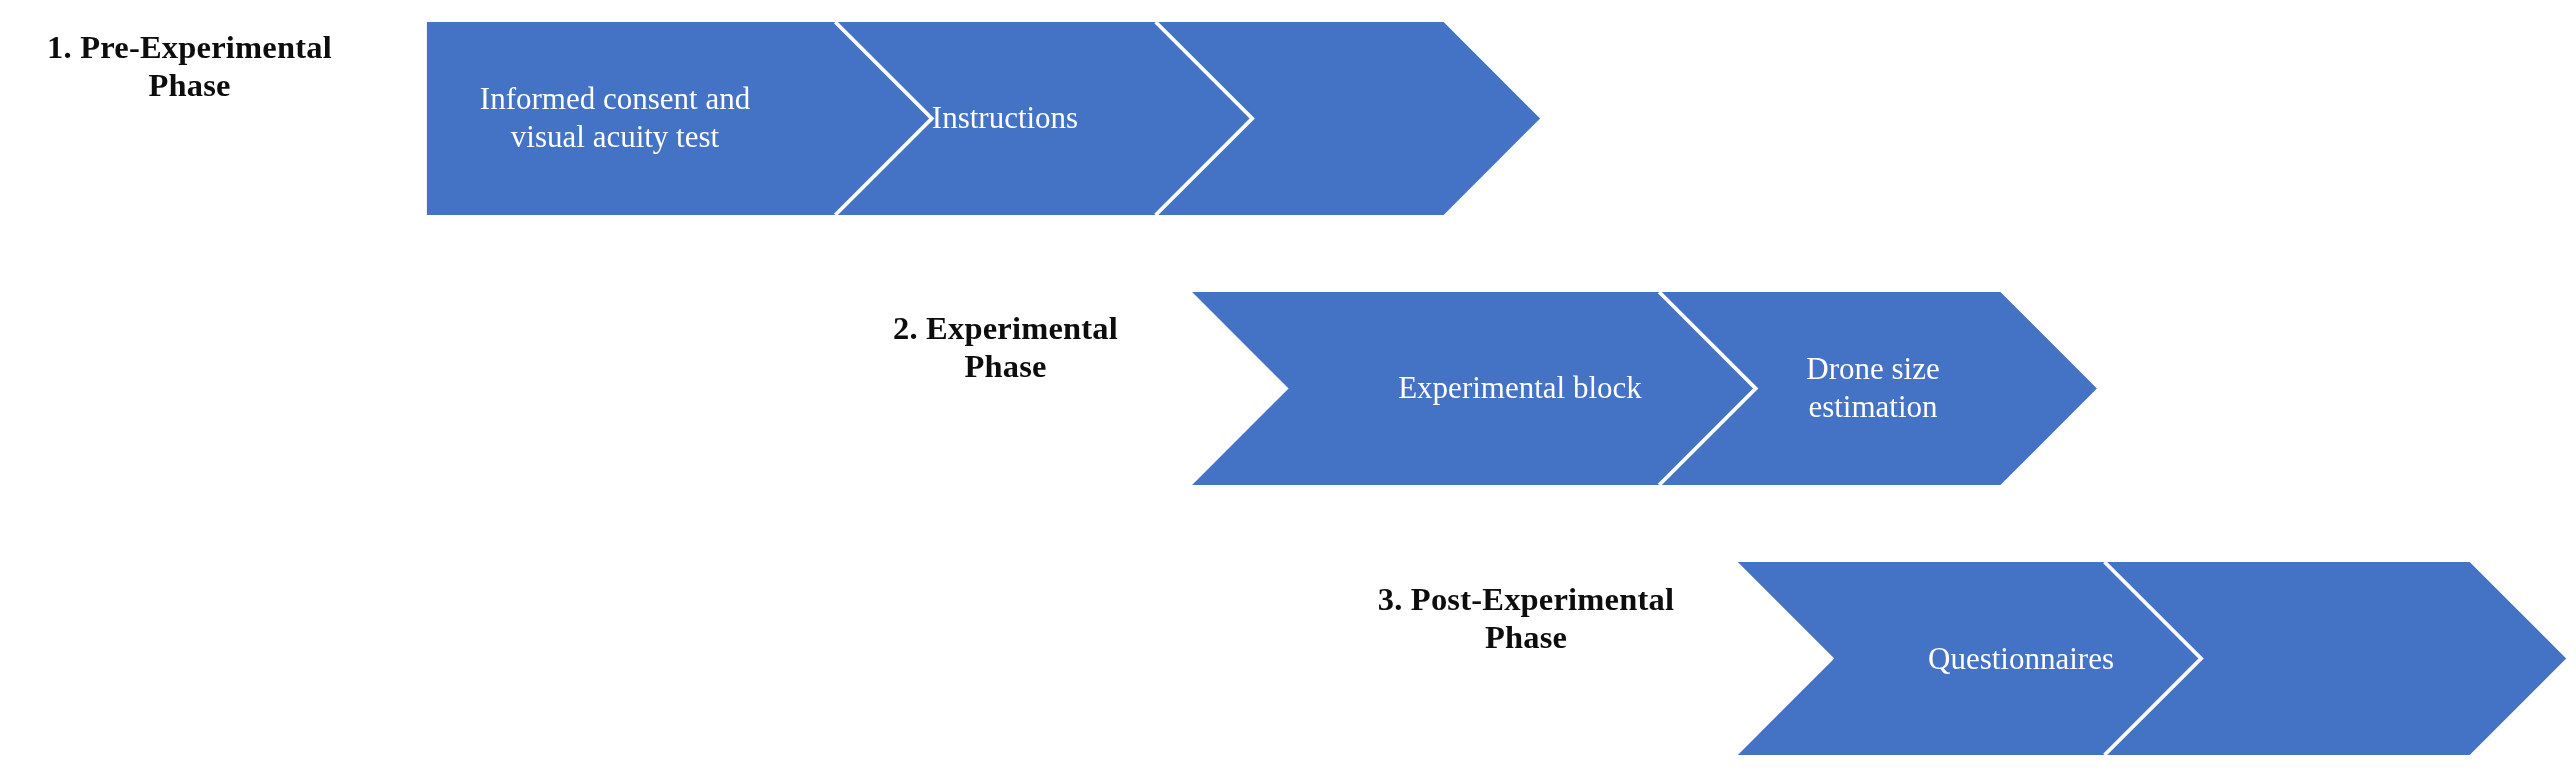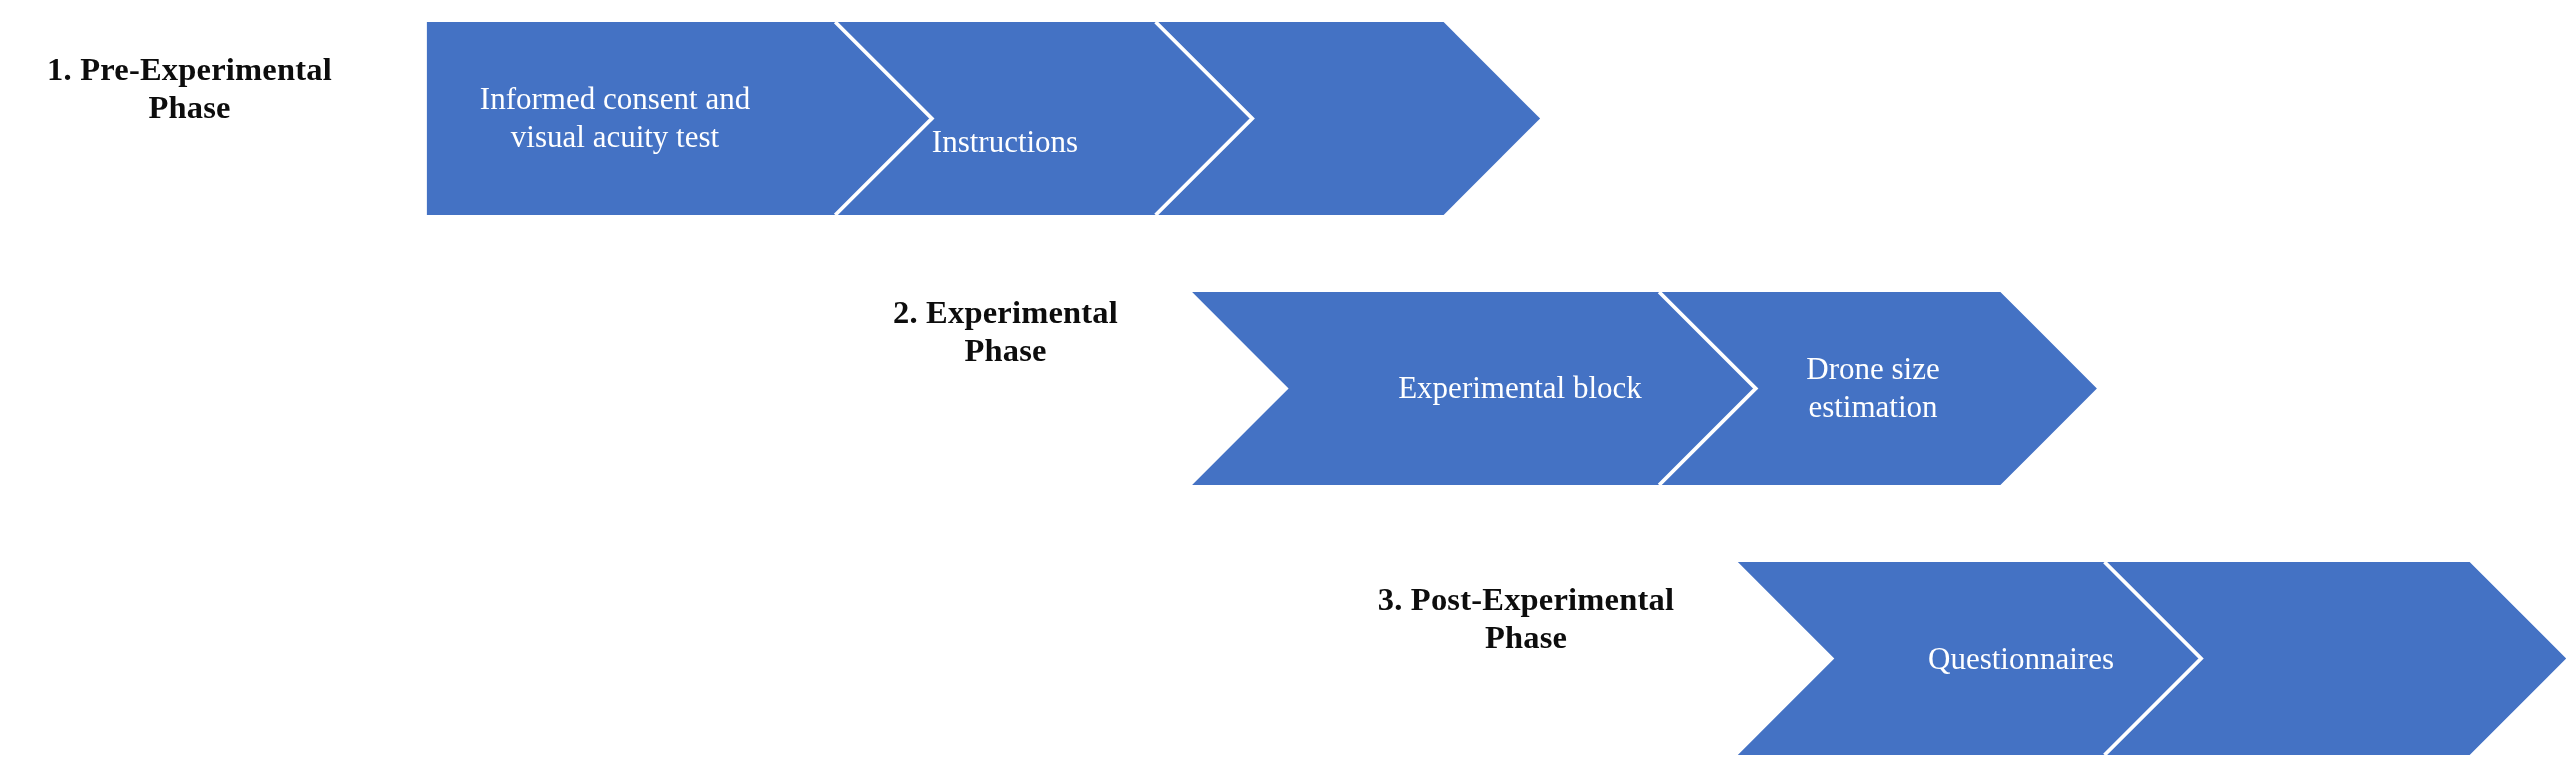--- a/index.html
+++ b/index.html
@@ -70,42 +70,42 @@
     transform: translate(-50%, -50%);
   }
 </style>
 </head>
 <body>
 
 <div id="canvas">
 
   <div class="phase-row">
 
-    <div class="phase-label" style="left:15.5px; top:50px; width:348px;">1. Pre-Experimental
+    <div class="phase-label" style="left:15.5px; top:28px; width:348px;">1. Pre-Experimental
 Phase</div>
 
     <div class="chevron-band" style="left:426px; top:21.7px; width:1115px; height:193px;">
       <svg width="1115" height="193" viewBox="0 0 1442 250">
 
         <path class="chev-shape" d="M 0 0 L 1317 0 L 1442 125 L 1317 250 L 0 250 Z"></path>
 
         <path class="chev-divider" d="M 529 0 L 654 125 L 529 250"></path>
 
         <path class="chev-divider" d="M 944 0 L 1069 125 L 944 250"></path>
       </svg>
     </div>
 
     <div class="step-label" style="left:615px; top:118px; width:371px;">Informed consent and
 visual acuity test</div>
-    <div class="step-label" style="left:1005px; top:118px; width:278px;margin-top:24px;">Instructions</div>
+    <div class="step-label" style="left:1005px; top:118px; width:278px;">Instructions</div>
   </div>
 
   <div class="phase-row">
 
-    <div class="phase-label" style="left:820px; top:293px; width:371px;">2. Experimental
+    <div class="phase-label" style="left:820px; top:309px; width:371px;">2. Experimental
 Phase</div>
 
     <div class="chevron-band" style="left:1191px; top:292px; width:907px; height:193px;">
       <svg width="907" height="193" viewBox="0 0 1172 250">
 
         <path class="chev-shape" d="M 0 0 L 1047 0 L 1172 125 L 1047 250 L 0 250 L 125 125 Z"></path>
 
         <path class="chev-divider" d="M 605 0 L 730 125 L 605 250"></path>
       </svg>
     </div>

